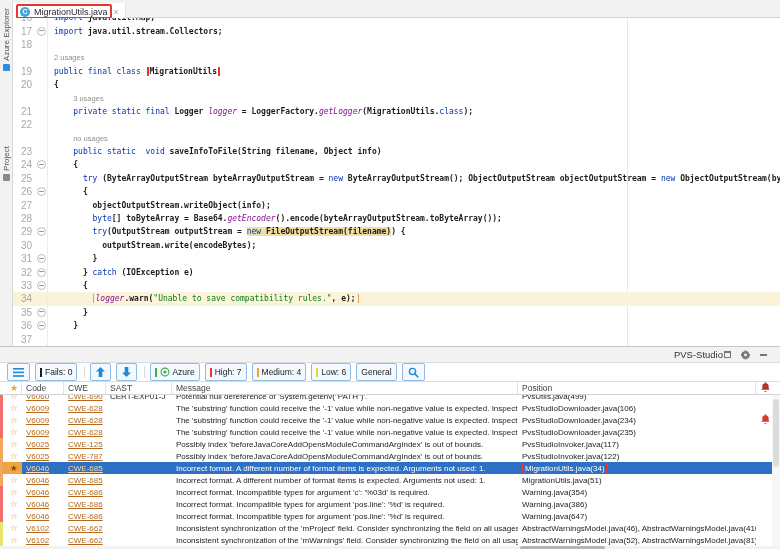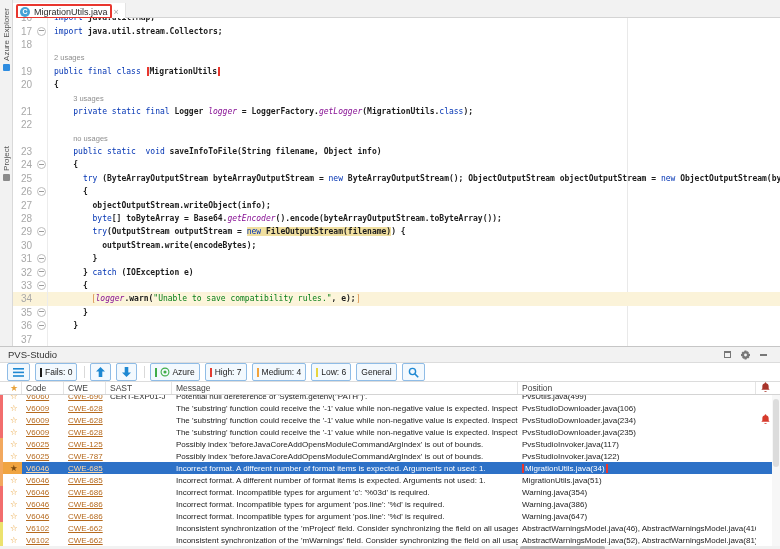--- a/index.html
+++ b/index.html
@@ -42,21 +42,21 @@
   .tk-p{color:#1c1c1c;font-weight:bold;}
   .tk-f{color:#871094;font-style:italic;}
   .tk-s{color:#067d17;}
   .hl{background:#f0dfa0;}
   .redbox{border:2px solid #e8362e;border-radius:2px;padding:0 1px;margin:0 1px;}
   .stmtbox{border:1px solid #dfa163;border-radius:2px;padding:0 2px;background:#fcf5da;}
 
   
   .pvs{position:absolute;left:0;top:346px;right:0;bottom:0;border-top:1px solid #c6c6c6;box-sizing:border-box;background:#fff;}
   .pvs-header{height:16px;background:#f2f2f2;display:flex;align-items:center;padding:0 8px;
-              border-bottom:1px solid #dcdcdc;box-sizing:border-box;}
+              border-bottom:1px solid #dcdcdc;box-sizing:border-box;text-align:right;}
   .pvs-title{font-size:9.5px;color:#333;flex:1;}
   .winicons{display:flex;align-items:center;gap:9px;margin-right:4px;}
   .wicon{width:9px;height:9px;display:inline-flex;align-items:center;justify-content:center;}
   .restore{width:7px;height:7px;border:1px solid #777;border-top-width:2px;box-sizing:border-box;}
   .mindash{width:7px;height:2px;background:#777;}
 
   .pvs-toolbar{height:19px;display:flex;align-items:center;background:#fff;border-bottom:1px solid #dcdcdc;
                box-sizing:border-box;padding-left:7px;}
   .tbtn{display:inline-flex;align-items:center;height:18px;border:1px solid #8fbce6;background:#f3f9fe;
         border-radius:2px;font-size:8.5px;color:#222;padding:0 4px;margin-right:5px;box-sizing:border-box;white-space:nowrap;}

